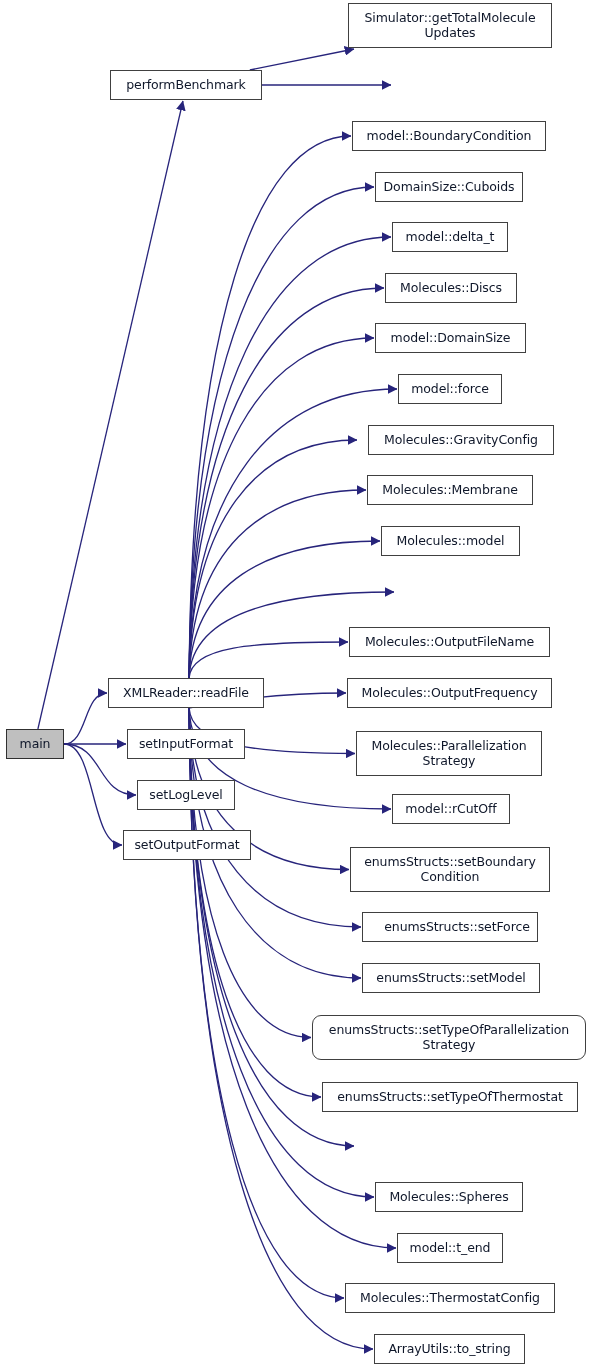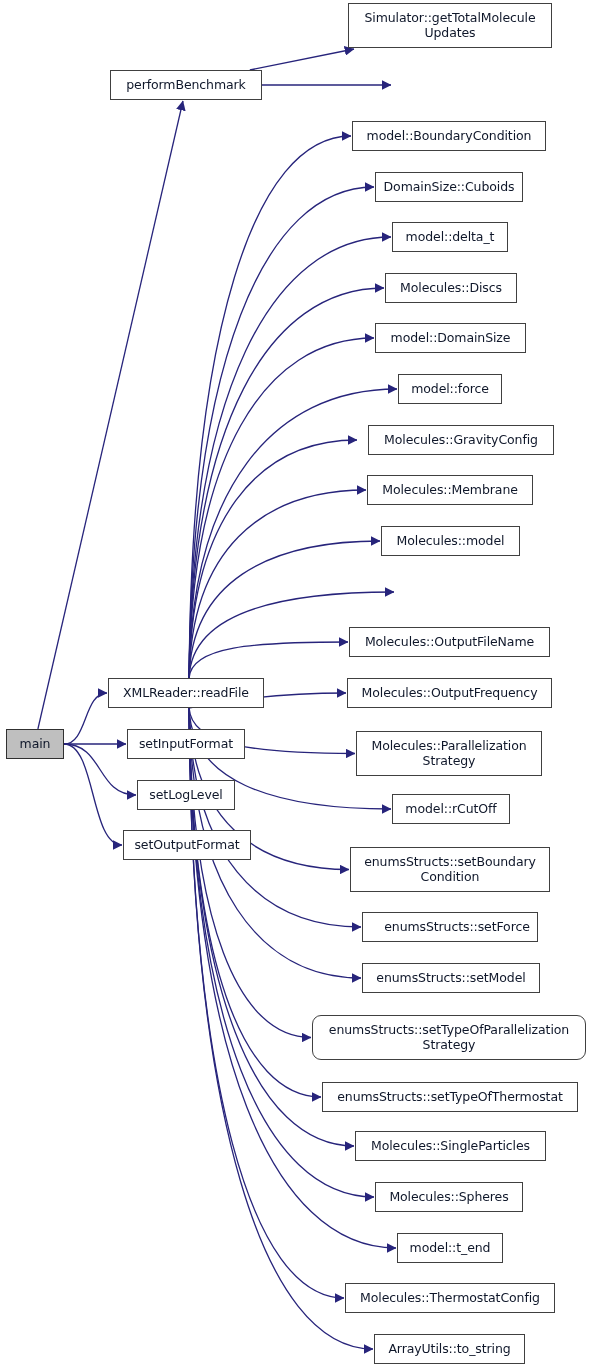--- a/index.html
+++ b/index.html
@@ -112,18 +112,17 @@
     <div class="node" style="left: 356px; top: 731px; width: 186px; height: 45px;"><span class="node-label">Molecules::Parallelization
 Strategy</span></div>
     <div class="node" style="left: 392px; top: 794px; width: 118px; height: 30px;"><span class="node-label">model::rCutOff</span></div>
     <div class="node" style="left: 350px; top: 847px; width: 200px; height: 45px;"><span class="node-label">enumsStructs::setBoundary
 Condition</span></div>
     <div class="node" style="left: 362px; top: 912px; width: 176px; height: 30px; padding-left: 14px;"><span class="node-label">enumsStructs::setForce</span></div>
     <div class="node" style="left: 362px; top: 963px; width: 178px; height: 30px;"><span class="node-label">enumsStructs::setModel</span></div>
     <div class="node" style="left: 312px; top: 1015px; width: 274px; height: 45px; border-radius: 9px;"><span class="node-label">enumsStructs::setTypeOfParallelization
 Strategy</span></div>
     <div class="node" style="left: 322px; top: 1082px; width: 256px; height: 30px;"><span class="node-label">enumsStructs::setTypeOfThermostat</span></div>
-    <div class="node" style="left: 355px; top: 1131px; width: 191px; height: 30px;"><span class="node-label">Molecules::SingleParticles</span></div>
     <div class="node" style="left: 375px; top: 1182px; width: 148px; height: 30px;"><span class="node-label">Molecules::Spheres</span></div>
     <div class="node" style="left: 397px; top: 1233px; width: 106px; height: 30px;"><span class="node-label">model::t_end</span></div>
     <div class="node" style="left: 345px; top: 1283px; width: 210px; height: 30px;"><span class="node-label">Molecules::ThermostatConfig</span></div>
     <div class="node" style="left: 374px; top: 1334px; width: 151px; height: 30px;"><span class="node-label">ArrayUtils::to_string</span></div>
   </div>
 
 </body></html>

